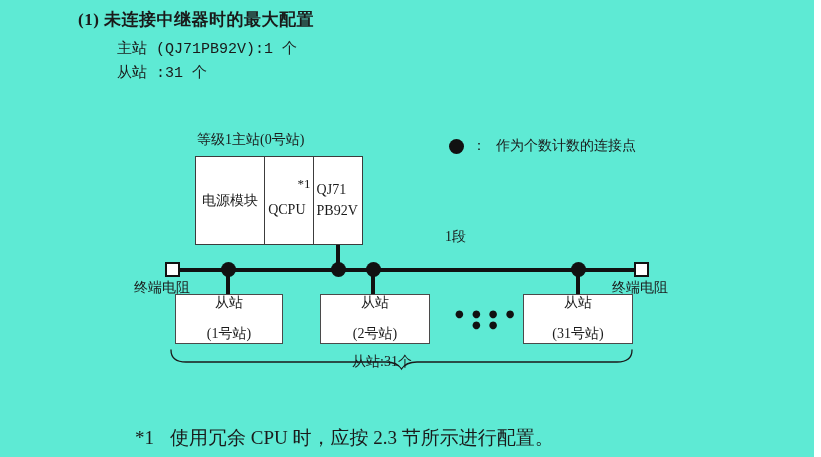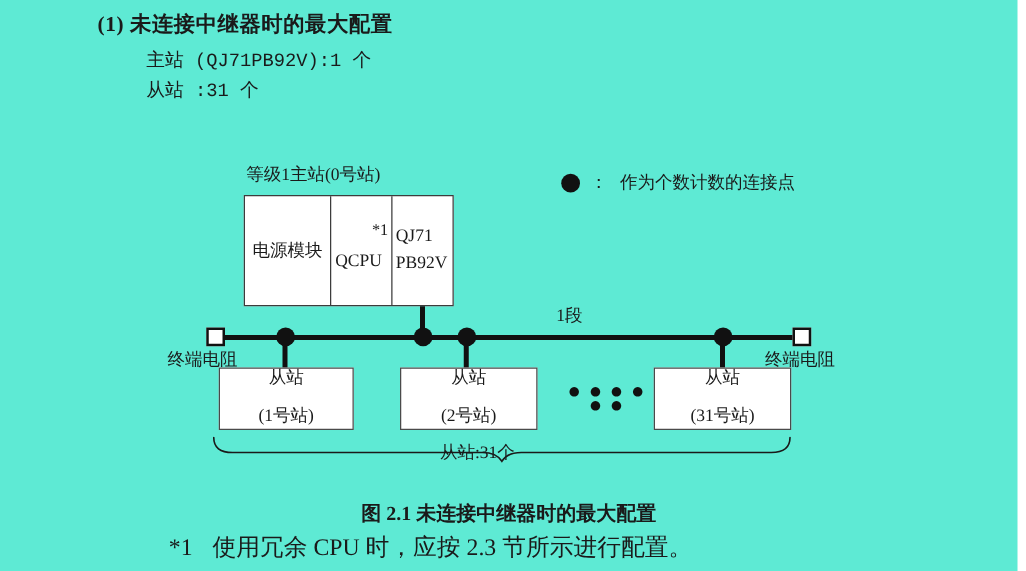--- a/index.html
+++ b/index.html
@@ -65,21 +65,21 @@
   }
   .dot1{left:221px;} .dot2{left:331px;} .dot3{left:366px;} .dot4{left:571px;}
   .terminator{
     width:15px;height:15px;background:#ffffff;
     border:2px solid #111111;box-sizing:border-box;
     top:262px;z-index:4;
   }
   .term-left{left:165px;} .term-right{left:634px;}
   .term-label{font-size:14px;top:279px;white-space:nowrap;}
   .term-label-left{left:134px;} .term-label-right{left:612px;}
-  .segment-label{left:445px;top:244px;font-size:14px;white-space:nowrap;}
+  .segment-label{left:445px;top:228px;font-size:14px;white-space:nowrap;}
 
   
   .slave-box{
     top:294px;height:50px;
     border:1.5px solid #4a4a4a;box-sizing:border-box;
     display:flex;flex-direction:column;align-items:center;justify-content:center;
     font-size:14px;line-height:1.35;background:#ffffff;z-index:2;gap:12px;
   }
   .slave1{left:175px;width:108px;}
   .slave2{left:320px;width:110px;}
@@ -156,18 +156,17 @@
   <div class="abs slave-box slave3">
     <span>从站</span>
     <span>(31号站)</span>
   </div>
 
   <svg class="abs brace" width="463" height="22" viewBox="0 0 463 22">
     <path d="M1,1 Q1,13 16,13 L216,13 Q227,13 231.5,20 Q236,13 247,13 L447,13 Q462,13 462,1" fill="none" stroke="#1a1a1a" stroke-width="1.3" stroke-linecap="round"></path>
   </svg>
   <div class="abs brace-label">从站:31个</div>
 
-  <div class="abs caption">图 2.1 未连接中继器时的最大配置</div>
   <div class="abs footnote">
     <span class="footnote-marker">*1</span><span>使用冗余 CPU 时，应按 2.3 节所示进行配置。</span>
   </div>
 
 </div>
 
 </body></html>

